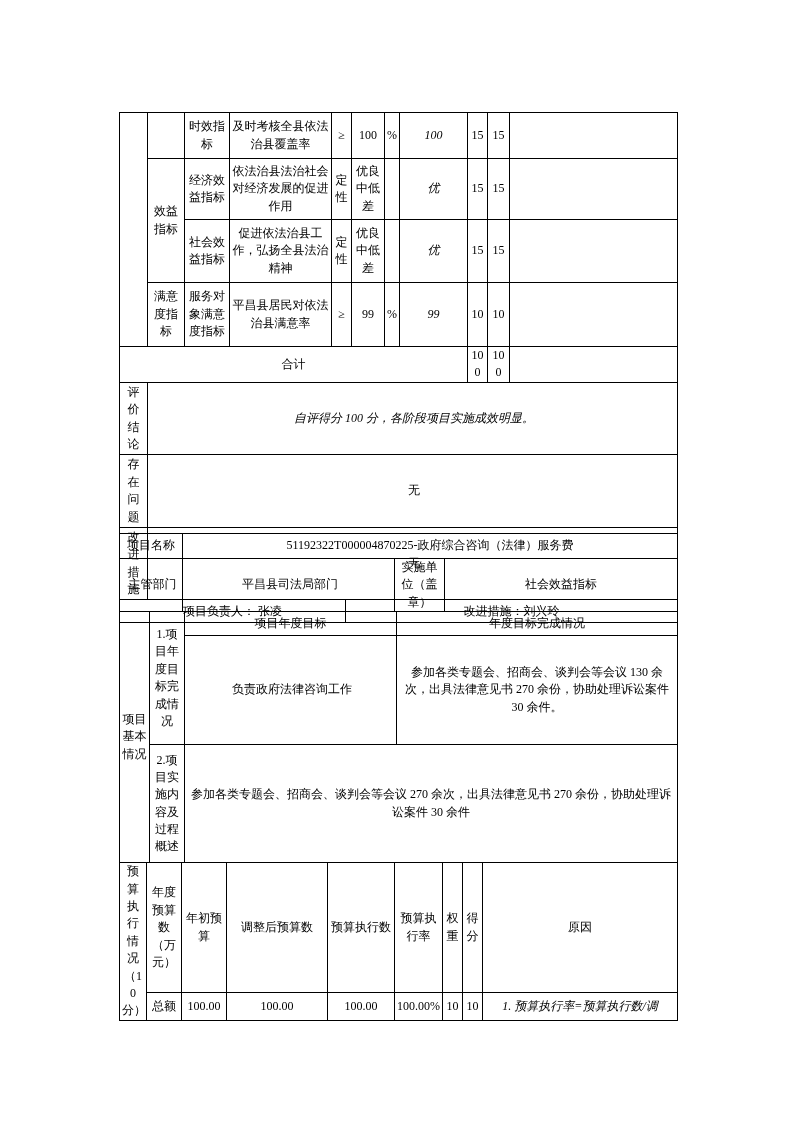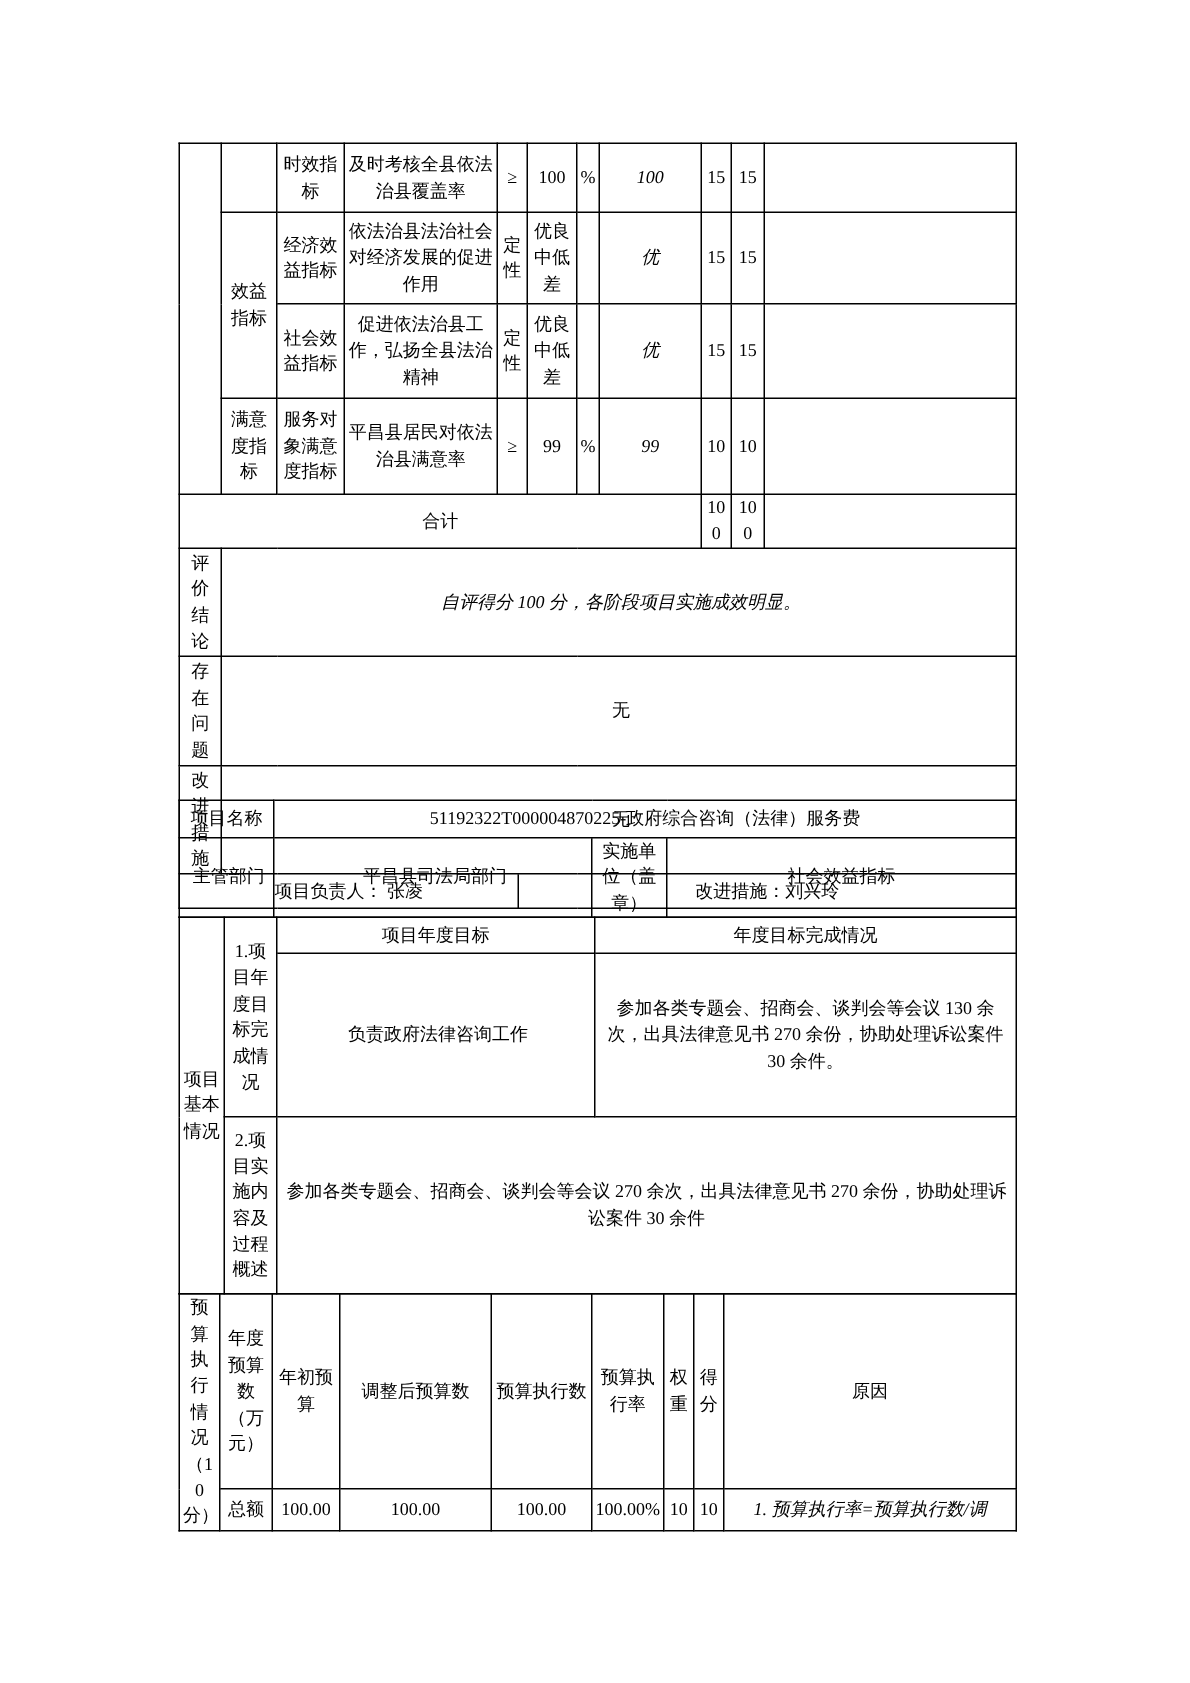--- a/index.html
+++ b/index.html
@@ -16,21 +16,21 @@
     padding:1px 2px;
     word-break:break-all;
     overflow:hidden;
   }
   .l { text-align:left; padding-left:5px !important; }
   .j { text-align:justify; }
   .hand { font-style:italic; }
   .sp { line-height:2.3; padding:0 6px !important; }
   .tight { line-height:1.15; padding:0 2px !important; }
 
-  .t1 { position:absolute; left:119px; top:95px; }
+  .t1 { position:absolute; left:119px; top:112px; }
   .t2 { position:absolute; left:119px; top:533px; }
   .t2 table + table { margin-top:-1px; }
 
   .title-cell {
     font-family:"Liberation Sans","DejaVu Sans",sans-serif;
     font-weight:bold;
     font-size:24px;
     letter-spacing:1px;
   }
   .pageno {

